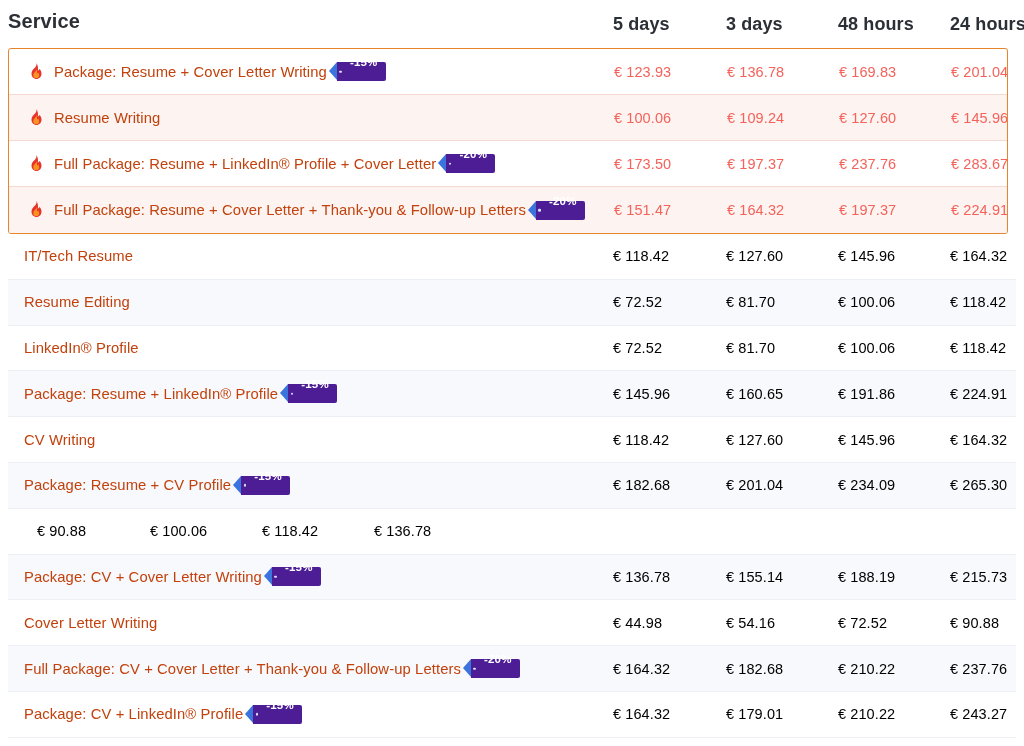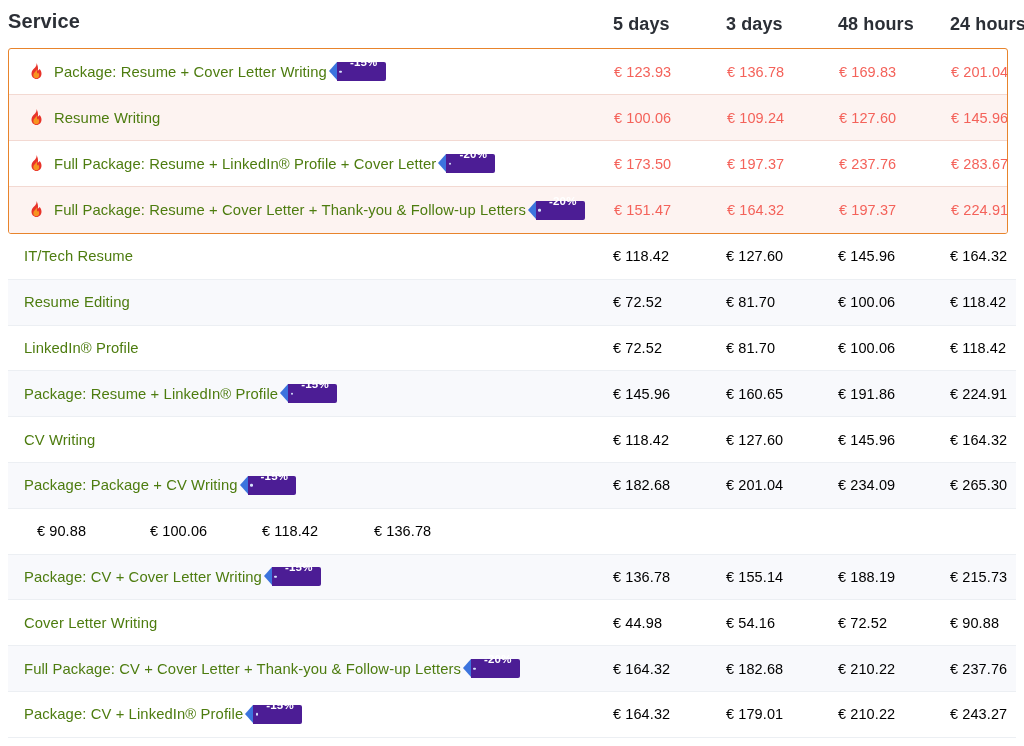--- a/index.html
+++ b/index.html
@@ -110,21 +110,21 @@
     flex: 0 0 auto;
     width: 22px;
     height: 22px;
     margin-right: 7px;
     display: inline-flex;
     align-items: center;
     justify-content: center;
   }
   .svc-label {
     font-size: 14.8px;
-    color: #4d7c0f;
+    color: #c2410c;
     letter-spacing: .1px;
     white-space: nowrap;
   }
 
   
   .badge {
     display: inline-flex;
     align-items: center;
     position: relative;
     height: 19px;
@@ -283,21 +283,21 @@
         <div class="cell-service">
           <span class="svc-label">CV Writing</span>
         </div>
         <div class="cell-price c0">€ 118.42</div>
         <div class="cell-price c1">€ 127.60</div>
         <div class="cell-price c2">€ 145.96</div>
         <div class="cell-price c3">€ 164.32</div>
       </div>
       <div class="row alt">
         <div class="cell-service">
-          <span class="svc-label">Package: Package + CV Writing</span>
+          <span class="svc-label">Package: Resume + CV Profile</span>
           <span class="badge">-15%</span>
         </div>
         <div class="cell-price c0">€ 182.68</div>
         <div class="cell-price c1">€ 201.04</div>
         <div class="cell-price c2">€ 234.09</div>
         <div class="cell-price c3">€ 265.30</div>
       </div>
       <div class="row">
         <div class="cell-price c0">€ 90.88</div>
         <div class="cell-price c1">€ 100.06</div>

